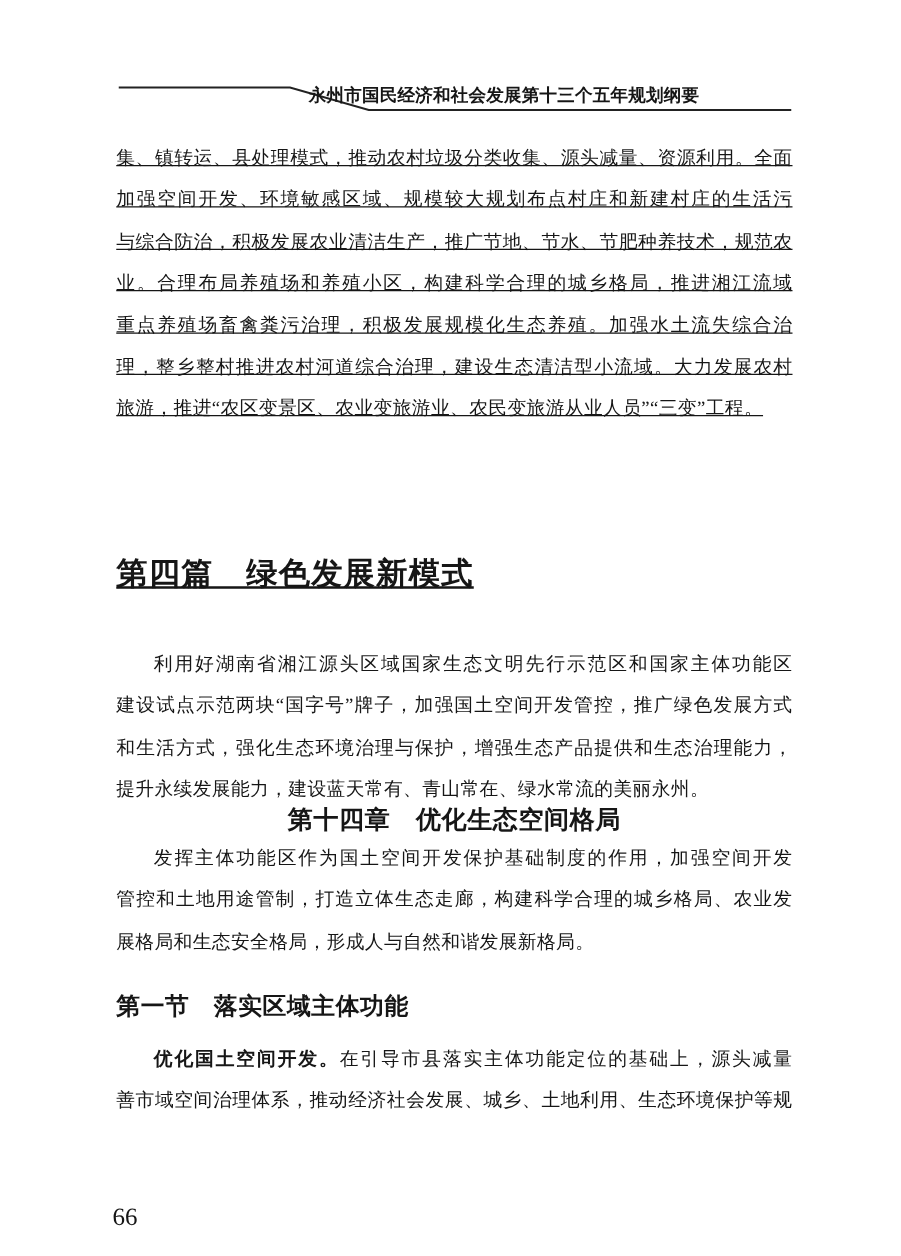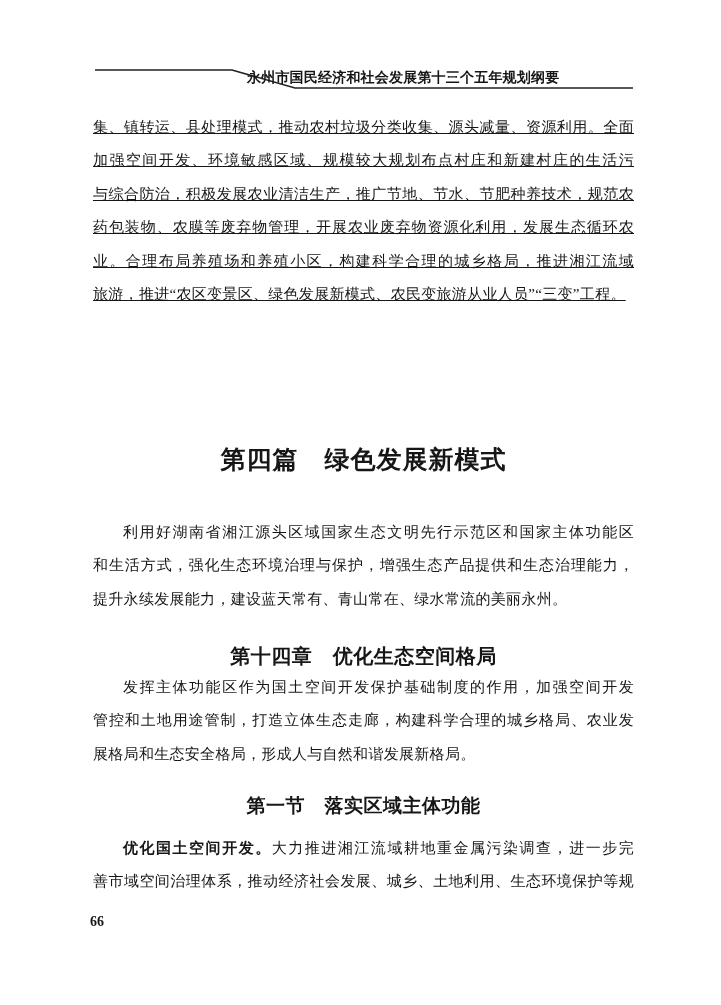--- a/index.html
+++ b/index.html
@@ -55,99 +55,101 @@
   .tline.indent { text-indent: 2em; }
   .lead { font-weight: 700; }
 
   .para-1 { top: 111px; text-decoration: underline; }
   .part-heading {
     position: absolute; left: 0; width: 541px;
     top: 441px;
     font-size: 25px;
     line-height: 37px;
     font-weight: 700;
-    text-align: center;
+    text-align: left;
     letter-spacing: 1px;
     font-family: "Liberation Sans", "DejaVu Sans", sans-serif;
+    text-decoration: underline;
   }
   .para-2 { top: 491px; margin-top: 25px; }
   .chapter-heading {
     position: absolute; left: 0; width: 541px;
     top: 641px;
     font-size: 20px;
     line-height: 31px;
     font-weight: 700;
     text-align: center;
     letter-spacing: 0.5px;
     font-family: "Liberation Sans", "DejaVu Sans", sans-serif;
   }
   .para-3 { top: 671px; }
   .section-heading {
     position: absolute; left: 0; width: 541px;
     top: 791px;
     font-size: 19px;
     line-height: 29px;
     font-weight: 700;
-    text-align: center;
+    text-align: left;
     letter-spacing: 0.5px;
     font-family: "Liberation Sans", "DejaVu Sans", sans-serif;
   }
   .para-4 { top: 832px; }
 
   .page-number {
     position: absolute;
     left: 90px;
-    top: 912px;
-    font-size: 14px;
+    top: 964px;
+    font-size: 20px;
     line-height: 20px;
-    font-weight: bold;
   }
 </style>
 </head>
 <body>
 
 <div class="sheet">
 
   <svg class="header-rule" viewBox="0 0 721 100" xmlns="http://www.w3.org/2000/svg" aria-hidden="true">
     <polyline points="95,70 232,70 295,88 633,88" fill="none" stroke="#222222" stroke-width="1.6"></polyline>
   </svg>
 
   <div class="header-title">永州市国民经济和社会发展第十三个五年规划纲要</div>
 
   <div class="content">
 
     <div class="para para-1">
         <div class="tline">集、镇转运、县处理模式，推动农村垃圾分类收集、源头减量、资源利用。全面</div>
         <div class="tline">加强空间开发、环境敏感区域、规模较大规划布点村庄和新建村庄的生活污</div>
         <div class="tline">与综合防治，积极发展农业清洁生产，推广节地、节水、节肥种养技术，规范农</div>
-        <div class="tline">药包装物、农膜等废弃物管理，开展农业废弃物资源化利用，发展生态循环农</div>
         <div class="tline">业。合理布局养殖场和养殖小区，构建科学合理的城乡格局，推进湘江流域</div>
-        <div class="tline short">旅游，推进“农区变景区、绿色发展新模式、农民变旅游从业人员”“三变”工程。</div>
+        <div class="tline">重点养殖场畜禽粪污治理，积极发展规模化生态养殖。加强水土流失综合治</div>
+        <div class="tline">理，整乡整村推进农村河道综合治理，建设生态清洁型小流域。大力发展农村</div>
+        <div class="tline short">旅游，推进“农区变景区、农业变旅游业、农民变旅游从业人员”“三变”工程。</div>
       </div>
 
     <div class="part-heading">第四篇　绿色发展新模式</div>
 
     <div class="para para-2">
         <div class="tline indent">利用好湖南省湘江源头区域国家生态文明先行示范区和国家主体功能区</div>
+        <div class="tline">建设试点示范两块“国字号”牌子，加强国土空间开发管控，推广绿色发展方式</div>
         <div class="tline">和生活方式，强化生态环境治理与保护，增强生态产品提供和生态治理能力，</div>
         <div class="tline short">提升永续发展能力，建设蓝天常有、青山常在、绿水常流的美丽永州。</div>
       </div>
 
     <div class="chapter-heading">第十四章　优化生态空间格局</div>
 
     <div class="para para-3">
         <div class="tline indent">发挥主体功能区作为国土空间开发保护基础制度的作用，加强空间开发</div>
         <div class="tline">管控和土地用途管制，打造立体生态走廊，构建科学合理的城乡格局、农业发</div>
         <div class="tline short">展格局和生态安全格局，形成人与自然和谐发展新格局。</div>
       </div>
 
     <div class="section-heading">第一节　落实区域主体功能</div>
 
     <div class="para para-4">
-      <div class="tline indent"><span class="lead">优化国土空间开发。</span><span>大力推进湘江流域耕地重金属污染调查，进一步完</span></div>
+      <div class="tline indent"><span class="lead">优化国土空间开发。</span><span>在引导市县落实主体功能定位的基础上，源头减量</span></div>
       <div class="tline">善市域空间治理体系，推动经济社会发展、城乡、土地利用、生态环境保护等规</div>
     </div>
 
   </div>
 
   <div class="page-number">66</div>
 
 </div>
 
 </body></html>

